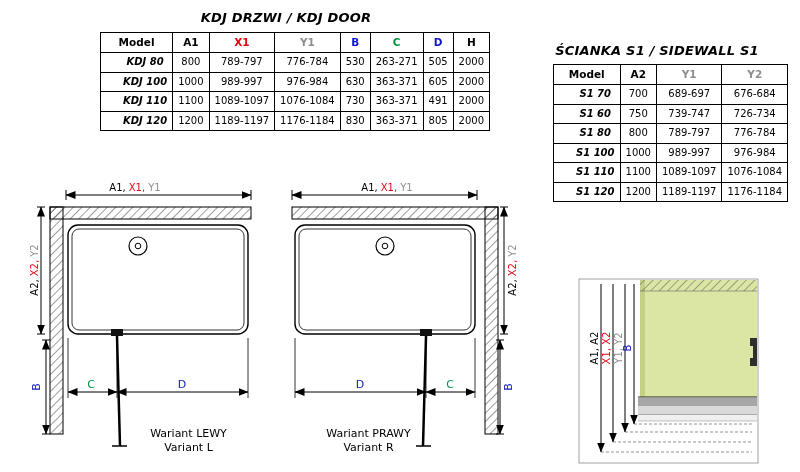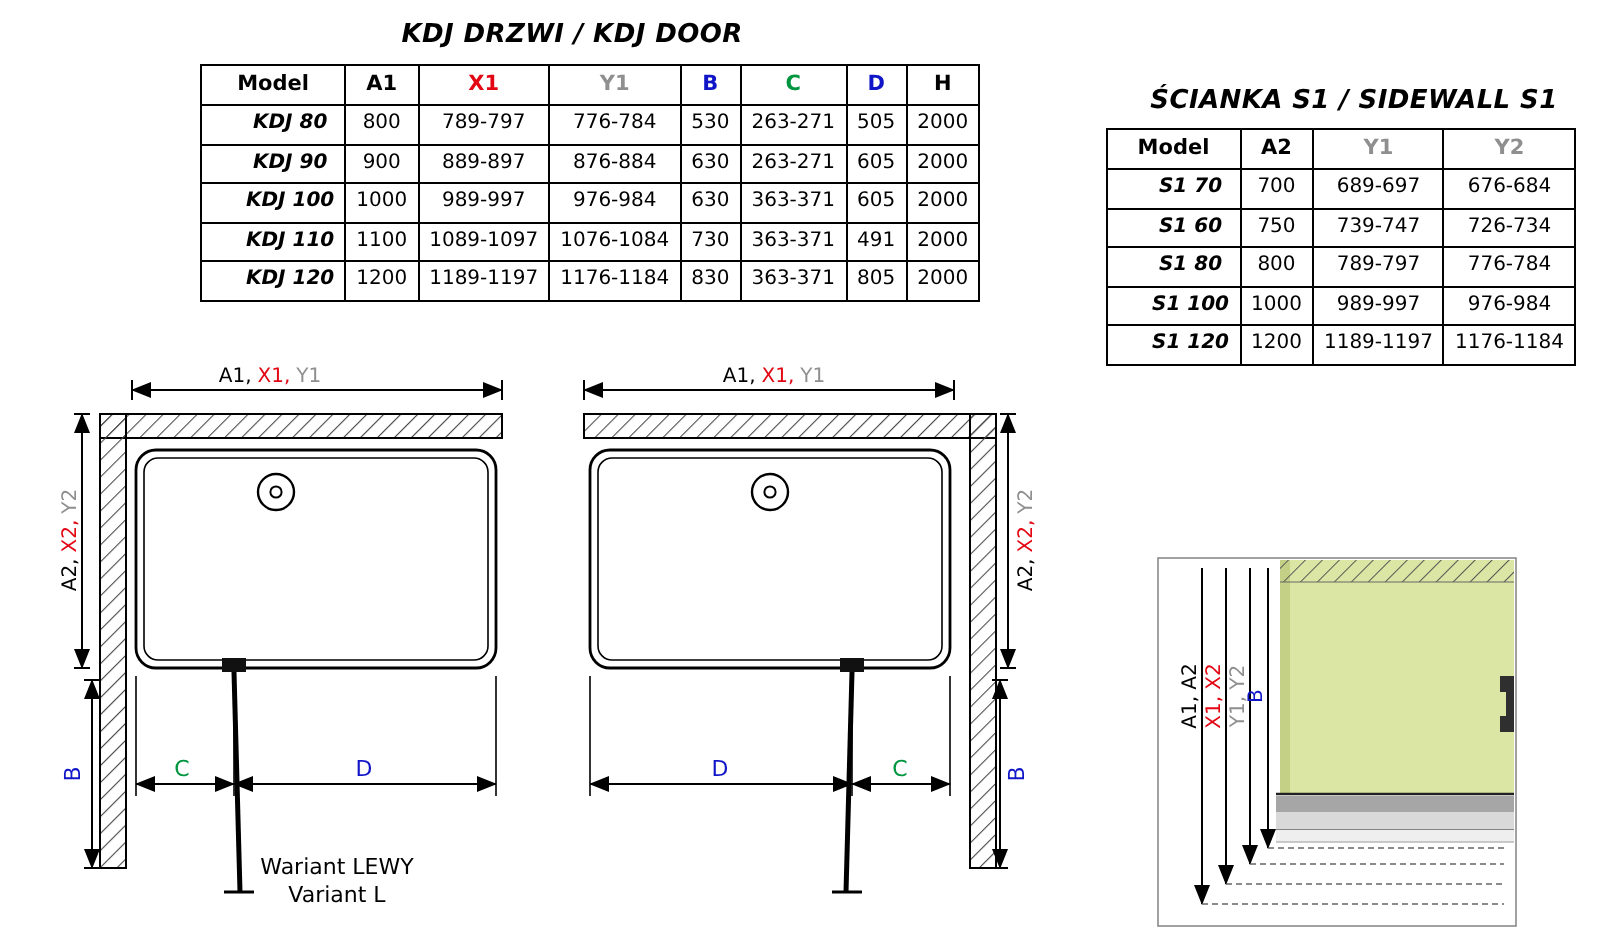--- a/index.html
+++ b/index.html
@@ -40,30 +40,20 @@
           <td class="model">KDJ 80</td>
           <td>800</td>
           <td>789-797</td>
           <td>776-784</td>
           <td>530</td>
           <td>263-271</td>
           <td>505</td>
           <td>2000</td>
         </tr>
         <tr>
-          <td class="model">KDJ 90</td>
-          <td>900</td>
-          <td>889-897</td>
-          <td>876-884</td>
-          <td>630</td>
-          <td>263-271</td>
-          <td>605</td>
-          <td>2000</td>
-        </tr>
-        <tr>
           <td class="model">KDJ 100</td>
           <td>1000</td>
           <td>989-997</td>
           <td>976-984</td>
           <td>630</td>
           <td>363-371</td>
           <td>605</td>
           <td>2000</td>
         </tr>
         <tr>
@@ -82,21 +72,21 @@
           <td>1189-1197</td>
           <td>1176-1184</td>
           <td>830</td>
           <td>363-371</td>
           <td>805</td>
           <td>2000</td>
         </tr>
       </tbody>
   </table>
 
-  <div class="section-title" style="left:550px; top:43px; width:214px;margin-left:20px;">ŚCIANKA S1 / SIDEWALL S1</div>
+  <div class="section-title" style="left:550px; top:43px; width:214px;">ŚCIANKA S1 / SIDEWALL S1</div>
 
   <table class="spec" style="left:553px; top:64px;">
     <thead>
       <tr>
           <th style="color: rgb(0, 0, 0);">Model</th>
           <th style="color: rgb(0, 0, 0);">A2</th>
           <th style="color: rgb(143, 143, 143);">Y1</th>
           <th style="color: rgb(143, 143, 143);">Y2</th>
         </tr>
     </thead>
@@ -117,20 +107,26 @@
           <td class="model">S1 80</td>
           <td>800</td>
           <td>789-797</td>
           <td>776-784</td>
         </tr>
         <tr>
           <td class="model">S1 100</td>
           <td>1000</td>
           <td>989-997</td>
           <td>976-984</td>
+        </tr>
+        <tr>
+          <td class="model">S1 110</td>
+          <td>1100</td>
+          <td>1089-1097</td>
+          <td>1076-1084</td>
         </tr>
         <tr>
           <td class="model">S1 120</td>
           <td>1200</td>
           <td>1189-1197</td>
           <td>1176-1184</td>
         </tr>
       </tbody>
   </table>
 
@@ -293,18 +289,22 @@
       <line x1="35" y1="164" x2="174" y2="164" stroke="#666" stroke-width="0.7" stroke-dasharray="3 2"></line>
       <line x1="47" y1="154" x2="174" y2="154" stroke="#666" stroke-width="0.7" stroke-dasharray="3 2"></line>
       <line x1="56" y1="146" x2="174" y2="146" stroke="#666" stroke-width="0.7" stroke-dasharray="3 2"></line>
       <text x="-70" y="20" transform="rotate(-90)" text-anchor="middle" font-size="10" fill="#000000">A1, A2</text>
       <text x="-70" y="32" transform="rotate(-90)" text-anchor="middle" font-size="10" fill="#e30613">X1, X2</text>
       <text x="-70" y="44" transform="rotate(-90)" text-anchor="middle" font-size="10" fill="#8f8f8f">Y1, Y2</text>
       <text x="-70" y="53" transform="rotate(-90)" text-anchor="middle" font-size="10" fill="#1016c8">B</text>
     </g>
   </svg>
 
-  <div class="caption" style="left:96px; top:427px; width:145px;">
+  <div class="caption" style="left:116px; top:427px; width:145px;">
     <div>Wariant LEWY</div>
     <div>Variant L</div>
   </div>
+  <div class="caption" style="left:296px; top:427px; width:145px;">
+    <div>Wariant PRAWY</div>
+    <div>Variant R</div>
+  </div>
 
 </div>
 
 </body></html>

